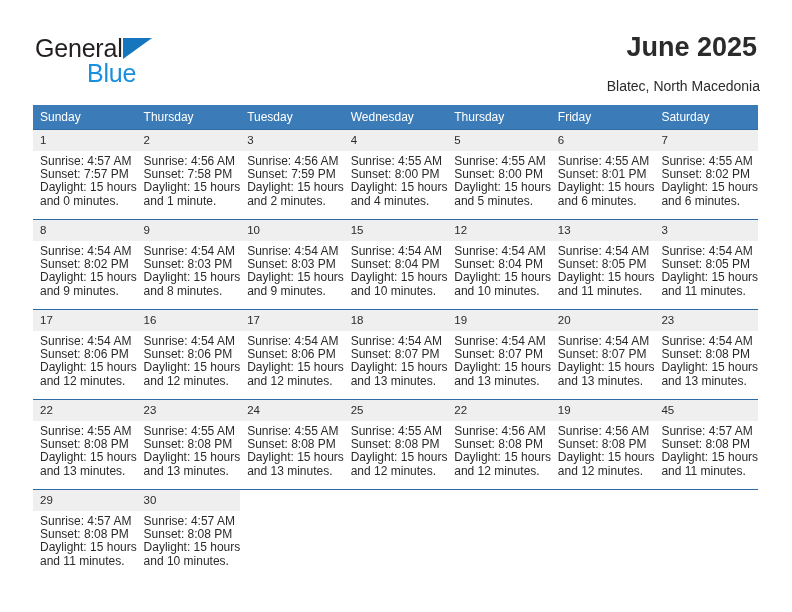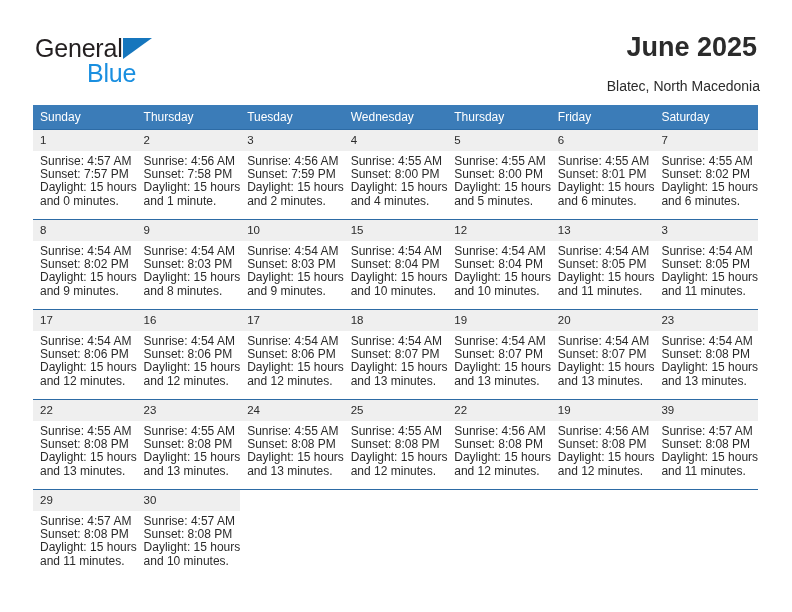--- a/index.html
+++ b/index.html
@@ -399,21 +399,21 @@
           <td>
             <div class="daynum">19</div>
             <div class="info">
               <div>Sunrise: 4:56 AM</div>
               <div>Sunset: 8:08 PM</div>
               <div>Daylight: 15 hours</div>
               <div>and 12 minutes.</div>
             </div>
           </td>
           <td>
-            <div class="daynum">39</div>
+            <div class="daynum">45</div>
             <div class="info">
               <div>Sunrise: 4:57 AM</div>
               <div>Sunset: 8:08 PM</div>
               <div>Daylight: 15 hours</div>
               <div>and 11 minutes.</div>
             </div>
           </td>
         </tr>
         <tr class="week-row">
           <td>

